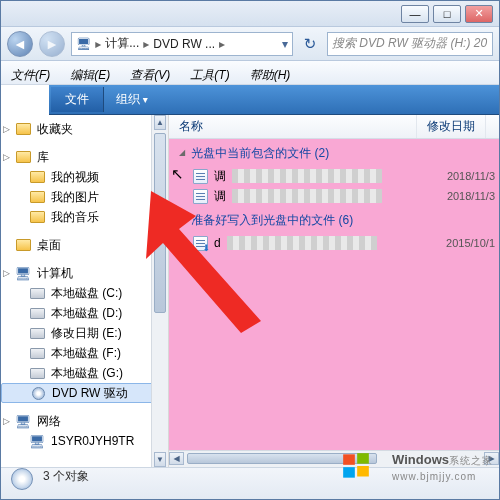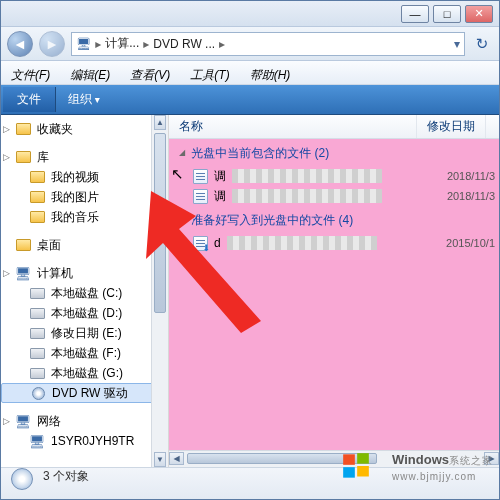--- a/index.html
+++ b/index.html
@@ -15,21 +15,21 @@
 .addr { height:34px; background:linear-gradient(#f0f5fb,#dde7f2); display:flex; align-items:center; padding:0 6px; gap:6px; border-bottom:1px solid #b9c9de; }
 .navbtn { width:26px; height:26px; border-radius:50%; border:1px solid #7a94b8; background:radial-gradient(circle at 30% 30%,#bcd5f0,#5e82b3); color:#fff; display:flex; align-items:center; justify-content:center; font-size:14px; }
 .breadcrumb { flex:1; height:24px; background:#fff; border:1px solid #9db4cf; display:flex; align-items:center; font-size:12px; color:#222; padding:0 4px; gap:4px; overflow:hidden; white-space:nowrap; }
 .breadcrumb .sep { color:#666; }
 .refresh { width:22px; height:22px; display:flex; align-items:center; justify-content:center; color:#2b5a99; font-size:15px; }
 .search { width:166px; height:24px; background:#fff; border:1px solid #9db4cf; font-size:12px; color:#888; padding:0 4px; display:flex; align-items:center; font-style:italic; white-space:nowrap; overflow:hidden; }
 
 .menubar { height:24px; background:linear-gradient(#fafcff,#e7eef7); display:flex; align-items:flex-end; font-size:12px; color:#000; border-bottom:1px solid #cfd9e6;font-style:italic; }
 .menubar span { padding:0 10px; cursor:default; }
 
-.cmdbar { height:30px; background:linear-gradient(#4d93d9,#2e6fb6); color:#fff; display:flex; align-items:center; font-size:12px; border-bottom:1px solid #1e4a7d; }
+.cmdbar { height:30px; background:linear-gradient(#4d93d9,#2e6fb6); color:#fff; display:flex; align-items:center; font-size:12px; border-bottom:1px solid #1e4a7d;margin-left:48px; }
 .cmdbar .file { background:linear-gradient(#3f83cd,#225fa6); padding:4px 14px; margin-left:2px; border-right:1px solid #1e4a7d; }
 .cmdbar .btn { padding:4px 12px; }
 .cmdbar .btn::after { content:" ▾"; font-size:10px; }
 
 .body { position:absolute; top:114px; bottom:32px; left:0; right:0; display:flex; }
 .sidebar { width:168px; background:#fff; border-right:1px solid #d8d8d8; overflow:hidden; font-size:12px; padding-top:4px; position:relative; }
 .sidebar .item { display:flex; align-items:center; height:20px; padding-left:28px; gap:6px; color:#000; cursor:default; white-space:nowrap; }
 .sidebar .item.root { padding-left:14px; font-size:12px; }
 .sidebar .item.sel { background:#d6e6fa; border:1px solid #8bb6e8; border-radius:2px; }
 .sidebar .ico { width:16px; height:16px; display:flex; align-items:center; justify-content:center; font-size:13px; }
@@ -84,20 +84,23 @@
     <div class="breadcrumb">
       <span class="pc">🖥</span>
       <span class="sep">▸</span>
       <span>计算...</span>
       <span class="sep">▸</span>
       <span>DVD RW ...</span>
       <span class="sep">▸</span>
       <span style="margin-left:auto;color:#4a6a98">▾</span>
     </div>
     <div class="refresh">↻</div>
+    <div class="search">
+      <span>搜索 DVD RW 驱动器 (H:) 20</span>
+    </div>
   </div>
 
   <div class="menubar">
     <span>文件(F)</span>
     <span>编辑(E)</span>
     <span>查看(V)</span>
     <span>工具(T)</span>
     <span>帮助(H)</span>
   </div>
 
@@ -223,21 +226,21 @@
             <span class="pix"></span>
             <span class="rowdate">2018/11/3</span>
           </div>
           <div class="row" style="position: relative;">
             <span class="docico"></span>
             <span>调</span>
             <span class="pix"></span>
             <span class="rowdate">2018/11/3</span>
           </div>
           <div class="group">
-            <span>准备好写入到光盘中的文件 (4)</span>
+            <span>准备好写入到光盘中的文件 (6)</span>
           </div>
           <div class="row" style="position: relative;">
             <span class="docico" style="position: relative;">
               <span style="position: absolute; right: -3px; bottom: -3px; font-size: 9px; color: rgb(42, 114, 201);">⬇</span>
             </span>
             <span>d</span>
             <span class="pix"></span>
             <span class="rowdate">2015/10/1</span>
           </div>
         </div>

